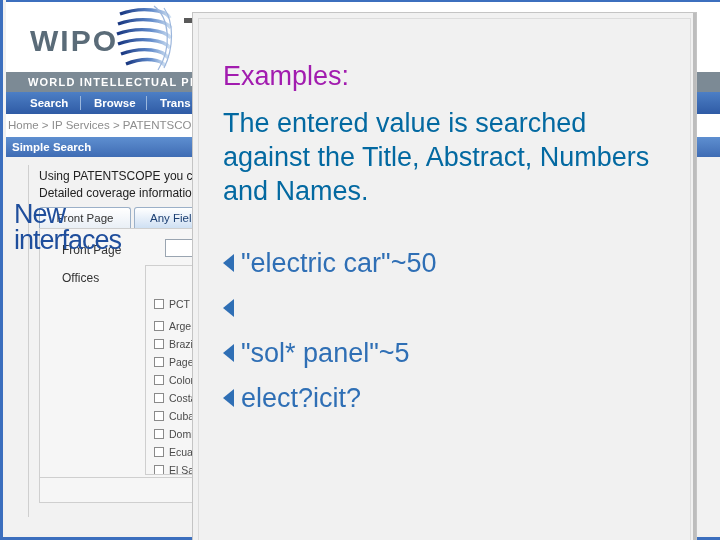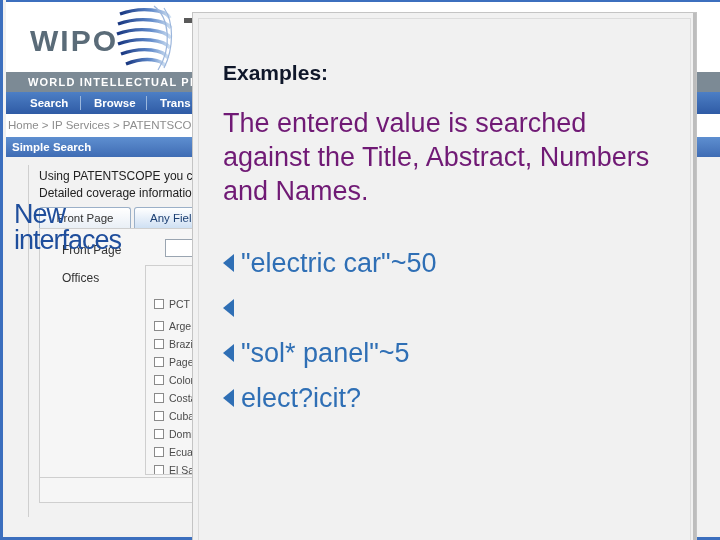--- a/index.html
+++ b/index.html
@@ -163,26 +163,26 @@
     overflow:hidden;
   }
   .ex-inner{
     position:absolute;left:5px;top:5px;right:5px;bottom:0;
     background:#f1f1f1;
     border:1px solid #dcdcdc;
     box-sizing:border-box;
   }
   .ex-title{
     position:absolute;left:24px;top:42px;
-    font-size:21px;font-weight:bold;color:#0f172a;
+    font-size:27px;font-weight:normal;color:#a21caf;
     font-family:"Liberation Sans",sans-serif;
   }
   .ex-desc{
     position:absolute;left:24px;top:88px;width:450px;
-    font-size:27px;color:#701a75;line-height:1.25;
+    font-size:27px;color:#0369a1;line-height:1.25;
     font-family:"Liberation Sans",sans-serif;
   }
   .ex-list{
     position:absolute;left:24px;top:222px;width:460px;
   }
   .ex-item{
     position:relative;height:45px;line-height:45px;
     font-size:27px;color:#2f6fb5;white-space:nowrap;
     font-family:"Liberation Sans",sans-serif;
   }

